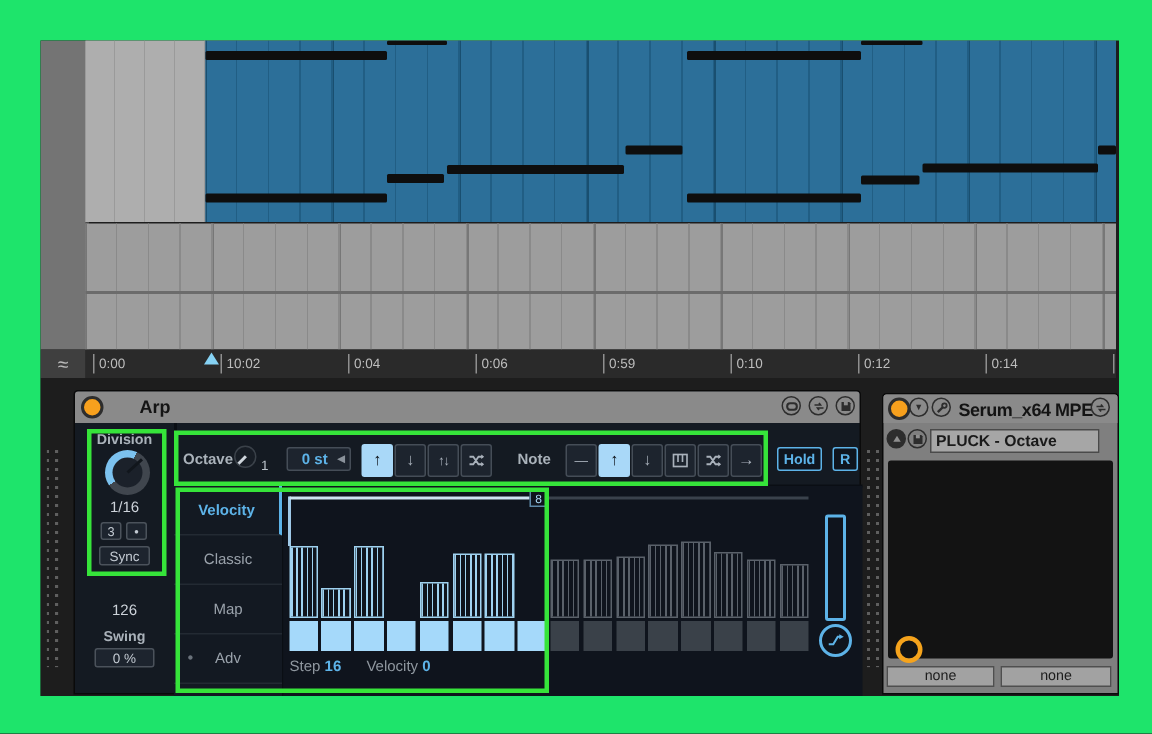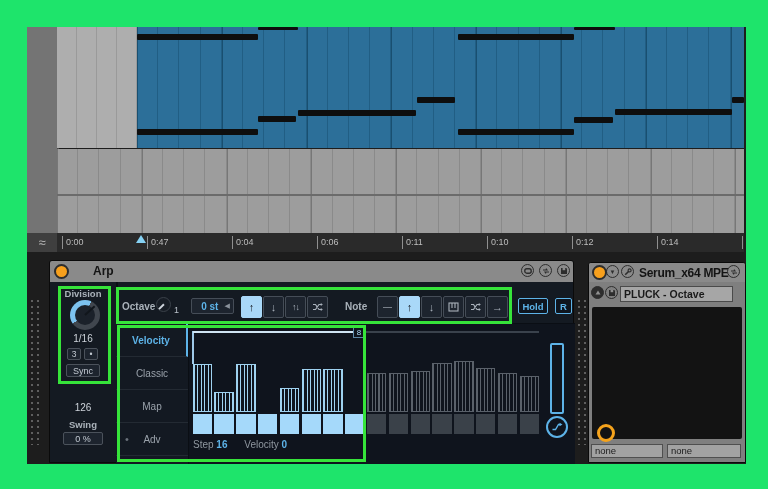--- a/index.html
+++ b/index.html
@@ -96,21 +96,21 @@
 
   
   .serum{left:561px;top:235px;width:158px;height:201px;background:#7f7f7f;}
   .serum .titlebar{height:19px;}
   .serum-title{left:50px;top:3px;font-size:12px;letter-spacing:-0.3px;}
   .preset{position:absolute;left:31px;top:23px;width:113px;height:16px;background:#a6a6a6;border:1px solid #4a4a4a;
           box-sizing:border-box;font-size:10.5px;font-weight:bold;color:#1a1a1a;padding:1px 3px;}
   .xypad{position:absolute;left:3px;top:44px;width:150px;height:132px;background:#131313;border-radius:2px;}
   .xyring{position:absolute;left:5px;top:117px;width:12px;height:12px;border:3px solid #f5a31c;border-radius:50%;box-sizing:content-box;}
   .nonebox{position:absolute;top:181px;height:14px;background:#a2a2a2;border:1px solid #4f4f4f;box-sizing:border-box;
-           font-size:9.5px;color:#1c1c1c;padding:0 3px;line-height:12px;}
+           font-size:9.5px;color:#1c1c1c;padding:0 3px;line-height:12px;text-align:center;}
 
   
   .anno{position:absolute;border:3px solid #36e43a;box-sizing:border-box;pointer-events:none;}
   svg{display:block;}
 </style>
 </head>
 <body>
 
 <div class="content">
 
@@ -135,24 +135,24 @@
         <div class="midi-note" style="left: 675px; top: 70px; width: 12px; height: 6px;"></div>
       </div>
   </div>
 
   <div class="abs band band1"></div>
   <div class="abs band band2"></div>
 
   <div class="abs ruler">
     <div class="playhead"></div>
   <span class="tl-label" style="left: 5px;">0:00</span>
-      <span class="tl-label" style="left: 90px;">0:47</span>
+      <span class="tl-label" style="left: 90px;">10:02</span>
       <span class="tl-label" style="left: 175px;">0:04</span>
       <span class="tl-label" style="left: 260px;">0:06</span>
-      <span class="tl-label" style="left: 345px;">0:11</span>
+      <span class="tl-label" style="left: 345px;">0:59</span>
       <span class="tl-label" style="left: 430px;">0:10</span>
       <span class="tl-label" style="left: 515px;">0:12</span>
       <span class="tl-label" style="left: 600px;">0:14</span>
       <span class="tl-label" style="left: 685px;">0:16</span>
     </div>
 
   <div class="abs devicebar"></div>
   <div class="abs dotstrip" style="left:4px;"></div>
   <div class="abs dotstrip" style="left:551px;"></div>
 

